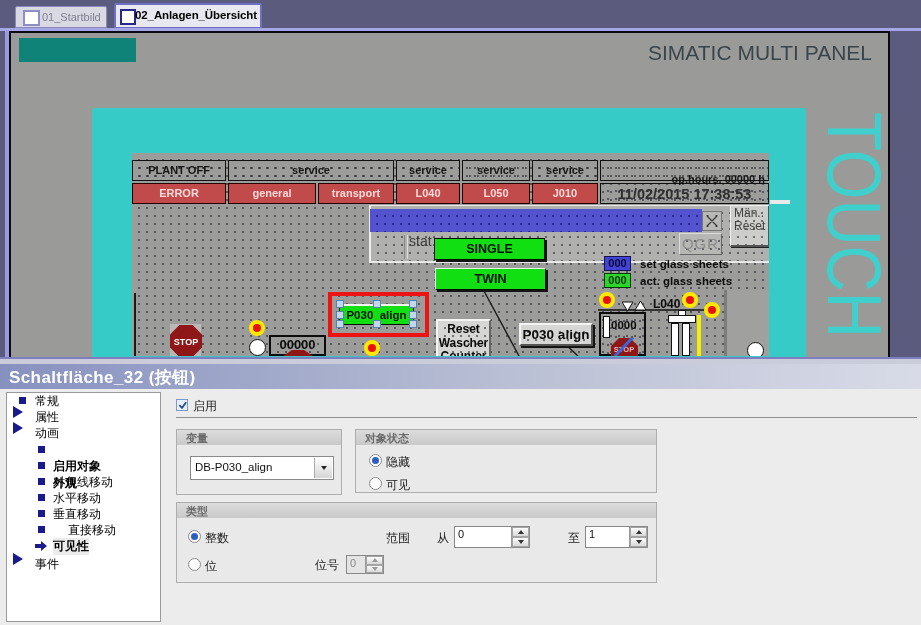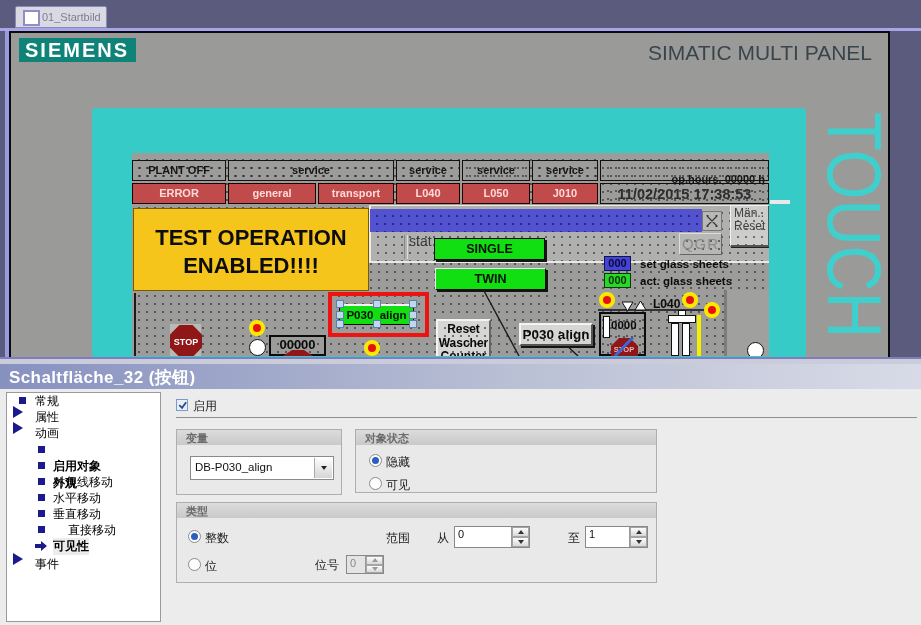--- a/index.html
+++ b/index.html
@@ -49,29 +49,33 @@
 <body>
 
 <div class="abs" style="left:0;top:0;width:921px;height:357px;background:#5b5b7e;">
 
   <div class="abs" style="left:15px;top:6px;width:92px;height:22px;background:#d9d9e3;
        border:1px solid #8989ba;box-sizing:border-box;border-radius:2px 2px 0 0;">
     <div class="abs" style="left:7px;top:3px;width:13px;height:12px;background:#fff;
          border:2px solid #8f8fc4;"></div>
     <div class="abs" style="left:26px;top:4px;font-size:11px;color:#7e7e90;">01_Startbild</div>
   </div>
+  <div class="abs" style="left:114px;top:3px;width:148px;height:26px;background:#e8e8f0;
+       border:2px solid #6e6ec2;box-sizing:border-box;border-radius:2px 2px 0 0;">
+    <div class="abs" style="left:4px;top:4px;width:12px;height:12px;background:#fff;
+         border:2px solid #28288c;"></div>
+    <div class="abs" style="left:19px;top:4px;font-size:11.5px;font-weight:bold;color:#000;letter-spacing:-0.1px;">02_Anlagen_Übersicht</div>
+  </div>
 
   <div class="abs" style="left:0;top:28px;width:921px;height:3px;background:#a5a5e8;"></div>
   <div class="abs" style="left:5px;top:31px;width:4px;height:326px;background:#9a9ae0;"></div>
 
   <div class="abs" style="left:9px;top:31px;width:881px;height:326px;background:#9a9b99;
        border:2px solid #0a0a12;border-bottom:none;box-sizing:border-box;overflow:hidden;">
     <div class="abs" style="left:8px;top:5px;width:117px;height:24px;background:#0f8378;"></div>
-    <div class="abs" style="left:14px;top:6px;color:#fff;font-weight:bold;font-size:20px;
-         letter-spacing:2px;">SIEMENS</div>
     <div class="abs" style="left:637px;top:8px;color:#3a454b;font-size:21px;
          letter-spacing:0px;">SIMATIC MULTI PANEL</div>
 
     <div class="abs" style="left:81px;top:75px;width:714px;height:251px;background:#36cbc6;
          border-radius:3px;"></div>
 
     <div class="abs" style="left:818px;top:79px;width:56px;height:219px;overflow:visible;">
       <div class="abs" style="left:0;top:0;color:#3fd0cd;font-size:76px;
            transform-origin:0 0;transform:rotate(90deg) scaleX(0.84) translateY(-69px);
            letter-spacing:0px;">TOUCH</div>
@@ -116,23 +120,20 @@
            line-height:21px;box-shadow:2px 2px 0 #141414;">SINGLE</div>
       <div class="gbtn dots" style="left:303px;top:115px;width:111px;height:22px;font-size:12.5px;
            line-height:21px;border-top:1px solid #eee;border-left:1px solid #eee;
            box-shadow:2px 2px 0 #141414;">TWIN</div>
 
       <div class="abs dots" style="left:598px;top:52px;width:40px;height:42px;background-color:#cdcdcb;
            border-top:1px solid #f2f2f2;border-left:1px solid #f2f2f2;
            border-right:2px solid #555;border-bottom:2px solid #555;box-sizing:border-box;box-shadow:1px 1px 0 #222;
            font-size:12px;color:#424242;padding:1px 0 0 3px;line-height:13px;">Män..<br>Reset</div>
 
-      <div class="abs" style="left:1px;top:55px;width:236px;height:83px;background:#f6c51c;
-           border:1px solid #7a5c00;box-sizing:border-box;text-align:center;color:#0d0d0d;
-           font-weight:bold;font-size:22px;line-height:28px;padding-top:15px;">TEST OPERATION<br>ENABLED!!!!</div>
 
       <div class="abs" style="left:472px;top:103px;width:27px;height:15px;background:#4343d6;
            border:1px solid #14144a;box-sizing:border-box;color:#0a0a30;font-weight:bold;
            font-size:11px;text-align:center;line-height:13px;">000</div>
       <div class="abs" style="left:472px;top:120px;width:27px;height:15px;background:#2bd62b;
            border:1px solid #063906;box-sizing:border-box;color:#073307;font-weight:bold;
            font-size:11px;text-align:center;line-height:13px;">000</div>
       <div class="abs" style="left:508px;top:105px;font-size:11.5px;font-weight:bold;color:#0c0c0c;">set glass sheets</div>
       <div class="abs" style="left:508px;top:122px;font-size:11.5px;font-weight:bold;color:#0c0c0c;">act. glass sheets</div>
 

